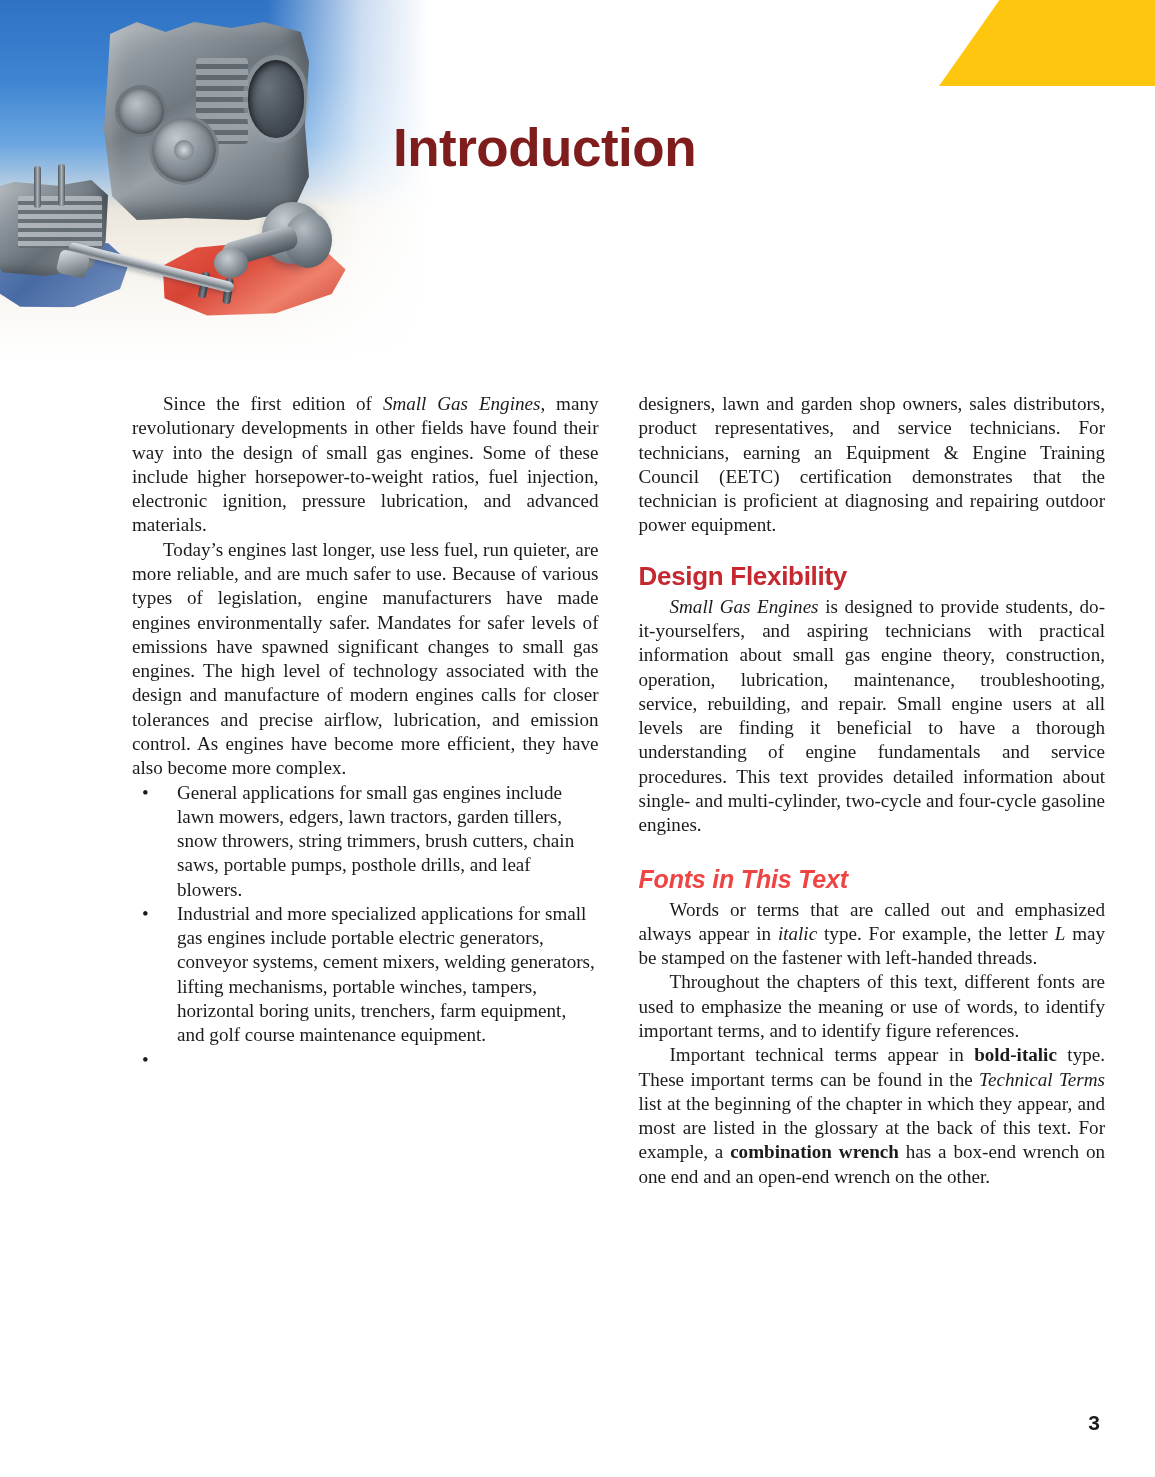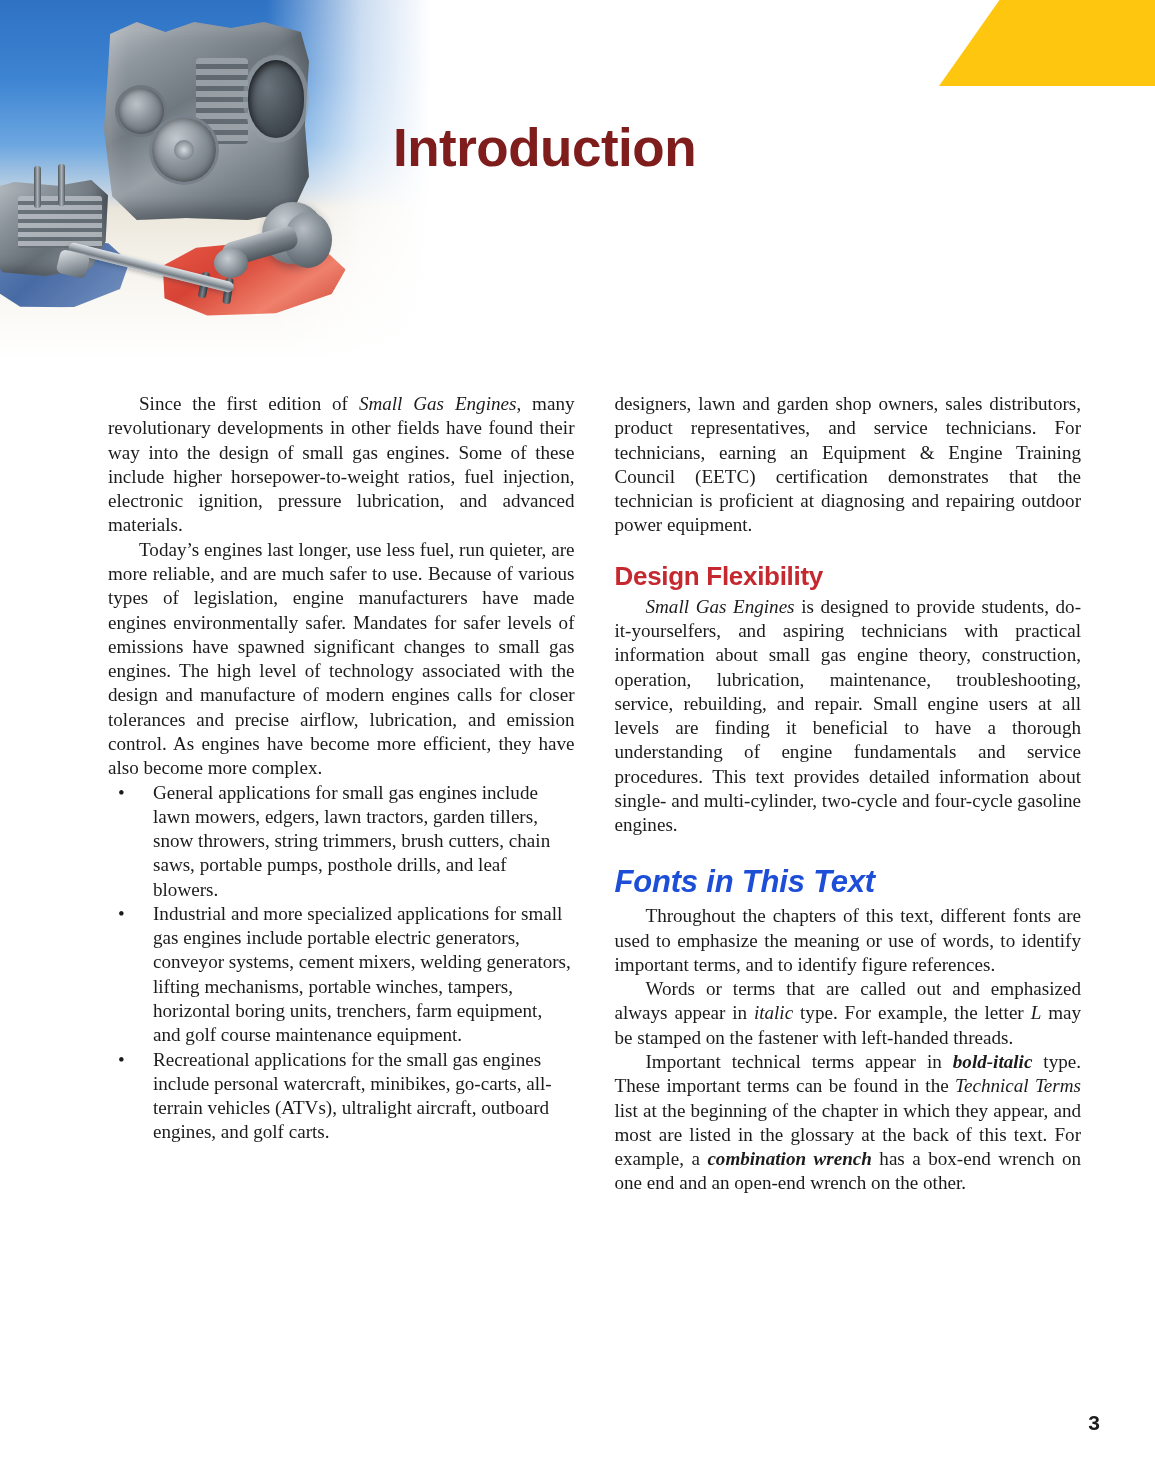--- a/index.html
+++ b/index.html
@@ -162,21 +162,21 @@
     font-weight: bold;
     font-size: 53px;
     letter-spacing: -0.5px;
     color: #7f1d1d;
     line-height: 1;
   }
 
   
   .columns {
     position: absolute;
-    left: 108px; top: 392px;
+    left: 132px; top: 392px;
     width: 973px;
     display: flex;
     gap: 40px;
   }
   .col { width: 468px; }
 
   p.body {
     margin: 0;
     font-size: 19.1px;
     line-height: 1.272;
@@ -212,28 +212,28 @@
     font-size: 26px;
     letter-spacing: -0.3px;
     color: #C5282F;
     line-height: 1.12;
   }
   h3.sub-head {
     margin: 27px 0 5px 0;
     font-family: "Liberation Sans", sans-serif;
     font-weight: bold;
     font-style: italic;
-    font-size: 31px;
+    font-size: 25px;
     letter-spacing: -0.2px;
-    color: #1d4ed8;
+    color: #ef4444;
     line-height: 1.12;
   }
 
   .it { font-style: italic; }
-  .bi { font-style: italic; font-weight: bold; }
+  .bi { font-weight: bold; }
 
   
   .folio {
     position: absolute;
     right: 55px; bottom: 42px;
     font-family: "Liberation Sans", sans-serif;
     font-weight: bold;
     font-size: 21px;
     color: #1b1b1b;
   }
@@ -272,31 +272,31 @@
 
 <div class="columns">
 
   <div class="col">
     <p class="body"><span>Since the first edition of </span><span class="it">Small Gas Engines</span><span>, many revolutionary developments in other fields have found their way into the design of small gas engines. Some of these include higher horsepower-to-weight ratios, fuel injection, electronic ignition, pressure lubrication, and advanced materials.</span></p>
     <p class="body"><span>Today’s engines last longer, use less fuel, run quieter, are more reliable, and are much safer to use. Because of various types of legislation, engine manufacturers have made engines environmentally safer. Mandates for safer levels of emissions have spawned significant changes to small gas engines. The high level of technology associated with the design and manufacture of modern engines calls for closer tolerances and precise airflow, lubrication, and emission control. As engines have become more efficient, they have also become more complex.</span></p>
 
     <ul class="bullets">
         <li><span class="bullet-dot">•</span><span>General applications for small gas engines include lawn mowers, edgers, lawn tractors, garden tillers, snow throwers, string trimmers, brush cutters, chain saws, portable pumps, posthole drills, and leaf blowers.</span></li>
         <li><span class="bullet-dot">•</span><span>Industrial and more specialized applications for small gas engines include portable electric generators, conveyor systems, cement mixers, welding generators, lifting mechanisms, portable winches, tampers, horizontal boring units, trenchers, farm equipment, and golf course maintenance equipment.</span></li>
-        <li><span class="bullet-dot">•</span><span>Recreational applications for the small gas engines include personal watercraft, minibikes, go-carts, all-terrain vehicles (ATVs), ultralight aircraft, outboard engines, and golf carts.</span></li>
+        <li><span class="bullet-dot">•</span></li>
       </ul>
 
   </div>
 
   <div class="col">
     <p class="body noindent"><span>designers, lawn and garden shop owners, sales distributors, product representatives, and service technicians. For technicians, earning an Equipment &amp; Engine Training Council (EETC) certification demonstrates that the technician is proficient at diagnosing and repairing outdoor power equipment.</span></p>
 
     <h2 class="section-head">Design Flexibility</h2>
     <p class="body"><span class="it">Small Gas Engines</span><span> is designed to provide students, do-it-yourselfers, and aspiring technicians with practical information about small gas engine theory, construction, operation, lubrication, maintenance, troubleshooting, service, rebuilding, and repair. Small engine users at all levels are finding it beneficial to have a thorough understanding of engine fundamentals and service procedures. This text provides detailed information about single- and multi-cylinder, two-cycle and four-cycle gasoline engines.</span></p>
 
     <h3 class="sub-head">Fonts in This Text</h3>
+    <p class="body"><span>Words or terms that are called out and emphasized always appear in </span><span class="it">italic</span><span> type. For example, the letter </span><span class="it">L</span><span> may be stamped on the fastener with left-handed threads.</span></p>
     <p class="body"><span>Throughout the chapters of this text, different fonts are used to emphasize the meaning or use of words, to identify important terms, and to identify figure references.</span></p>
-    <p class="body"><span>Words or terms that are called out and emphasized always appear in </span><span class="it">italic</span><span> type. For example, the letter </span><span class="it">L</span><span> may be stamped on the fastener with left-handed threads.</span></p>
     <p class="body"><span>Important technical terms appear in </span><span class="bi">bold-italic</span><span> type. These important terms can be found in the </span><span class="it">Technical Terms</span><span> list at the beginning of the chapter in which they appear, and most are listed in the glossary at the back of this text. For example, a </span><span class="bi">combination wrench</span><span> has a box-end wrench on one end and an open-end wrench on the other.</span></p>
   </div>
 </div>
 
 <div class="folio">3</div>
 
 </body></html>

